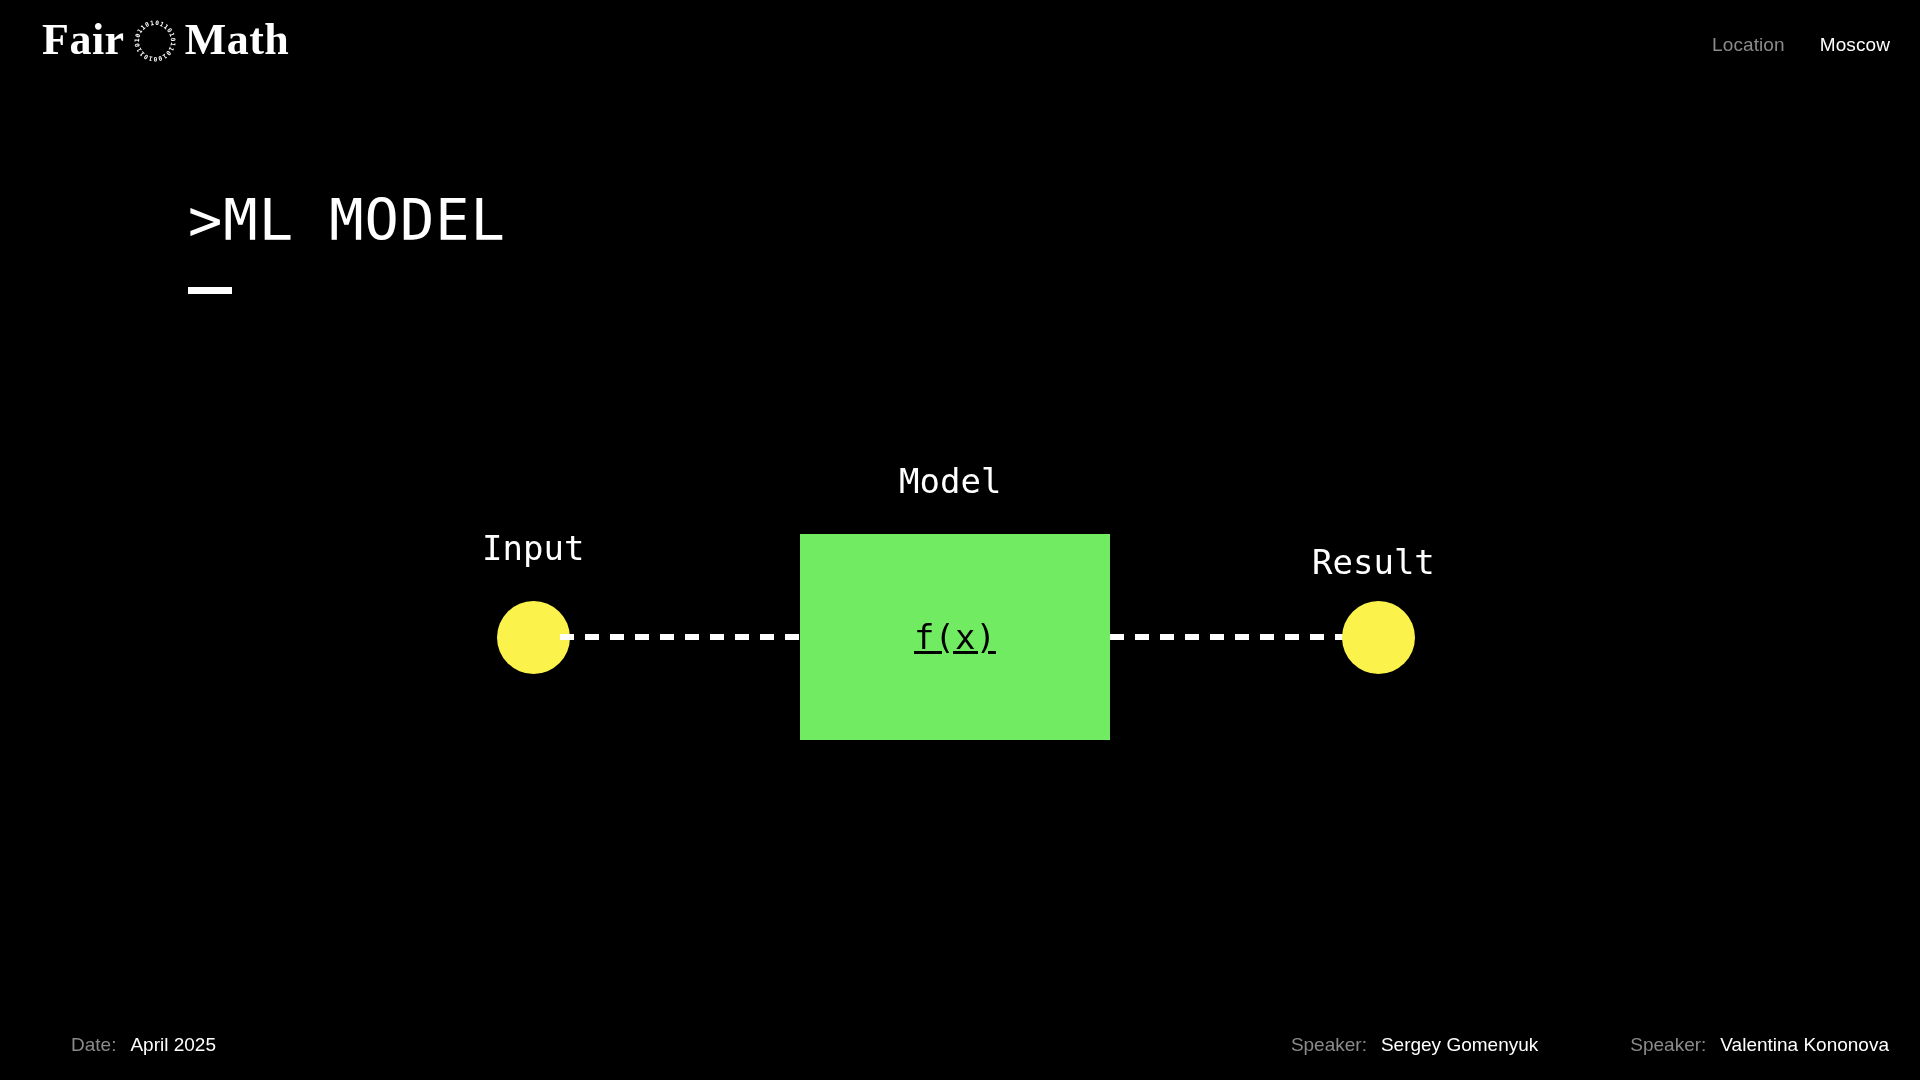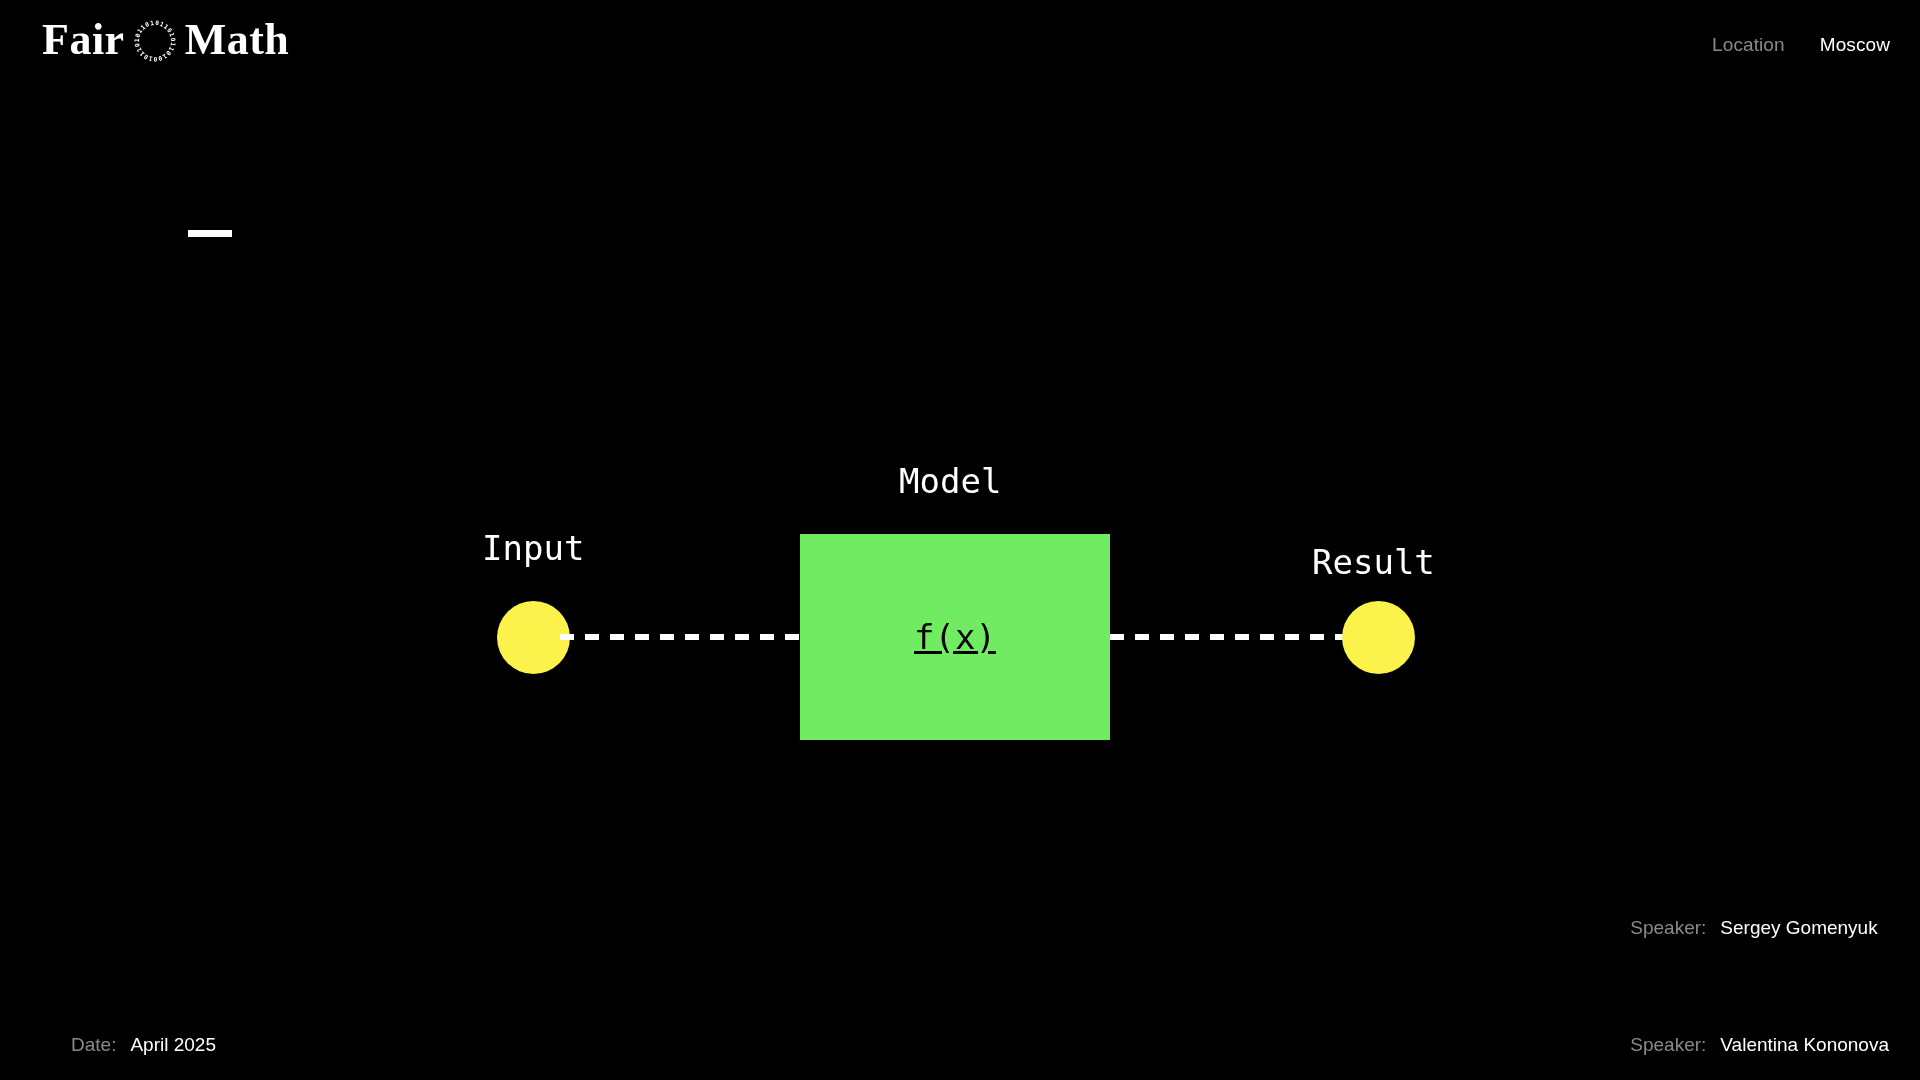--- a/index.html
+++ b/index.html
@@ -170,21 +170,20 @@
     font-size: 19px;
   }
   .footer-right {
     position: absolute;
     right: 31px;
     bottom: 24px;
     display: flex;
     align-items: baseline;
     gap: 52px;
     font-size: 19px;
-    flex-direction: column;
   }
   .footer-pair {
     display: flex;
     align-items: baseline;
     gap: 14px;
     white-space: nowrap;
   }
   .footer-label { color: #8a8a8a; margin-left: 40px; }
   .footer-value { color: #ffffff; margin-top: 43px; }
 </style>
@@ -209,20 +208,21 @@
   </div>
 
   <div class="header-meta">
     <span class="meta-label">Location</span>
     <span class="meta-value">Moscow</span>
   </div>
 
 </div>
 
 <div class="title-block">
+  <div class="slide-title">&gt;ML MODEL</div>
   <div class="title-caret"></div>
 </div>
 
 <div class="diagram">
   <div class="node-label label-input">Input</div>
   <div class="node-label label-model">Model</div>
   <div class="node-label label-result">Result</div>
 </div>
 
 <div class="node-circle circle-input"></div>

